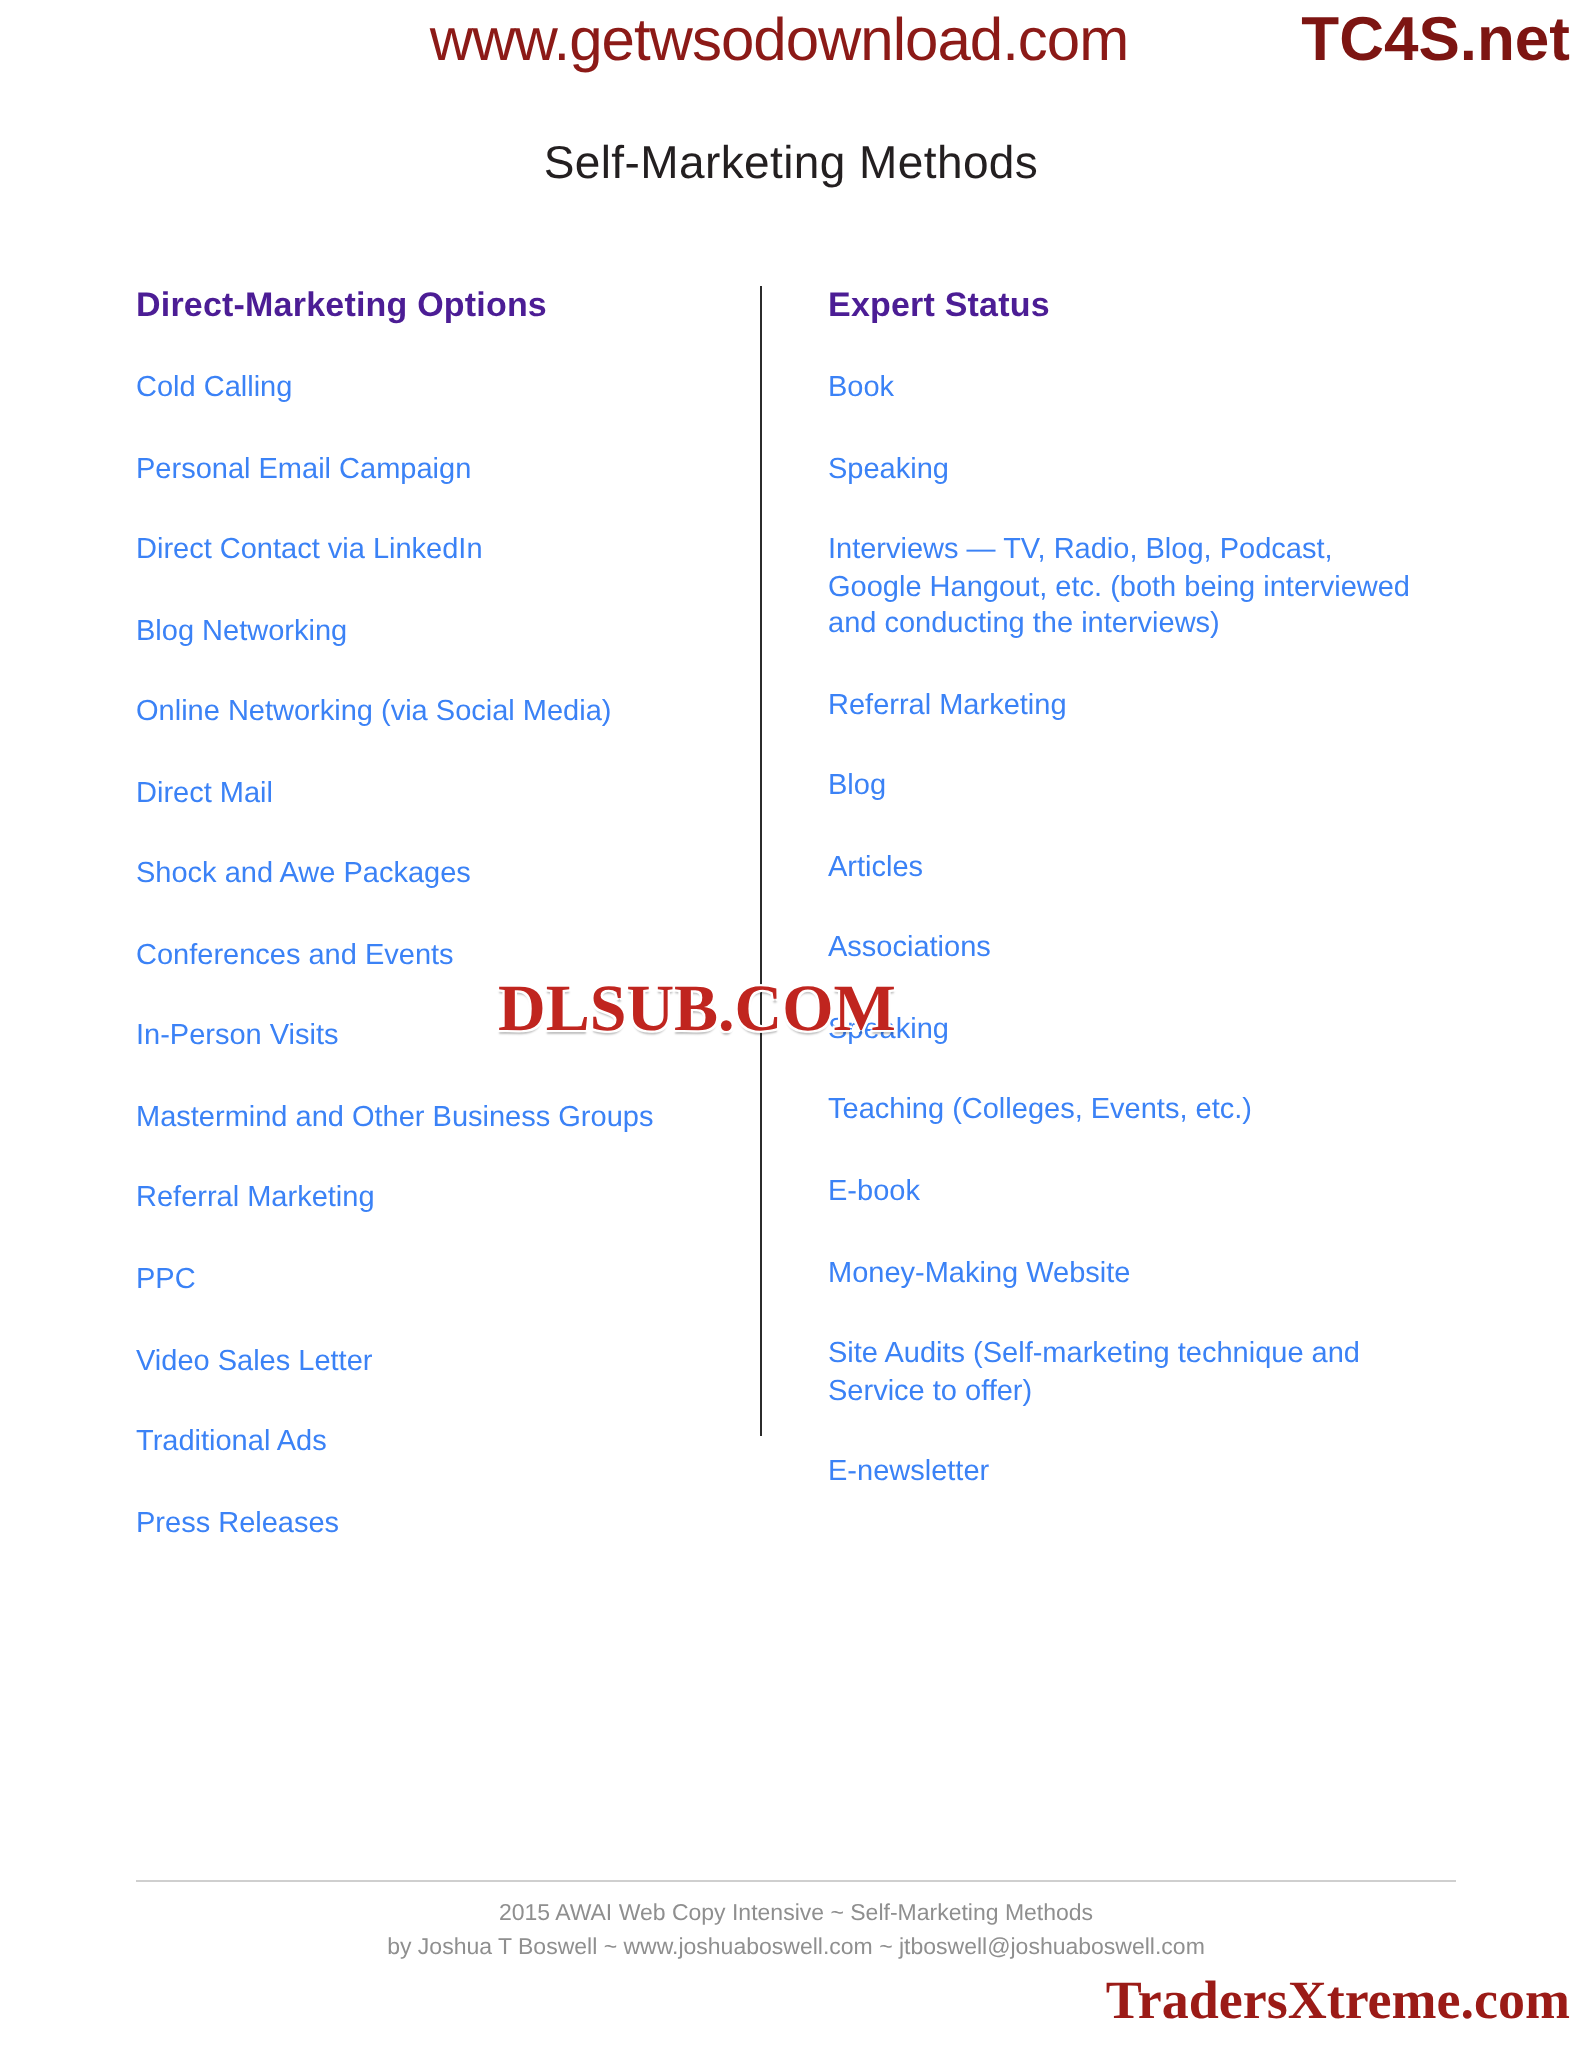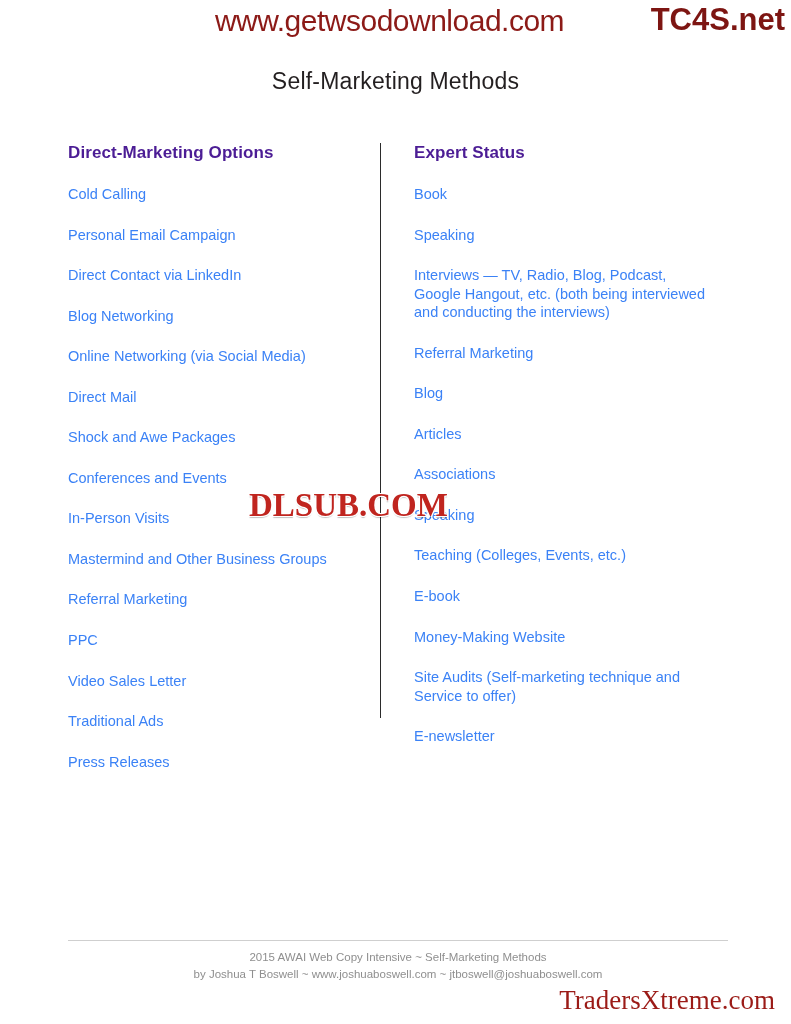--- a/index.html
+++ b/index.html
@@ -52,23 +52,23 @@
     letter-spacing: 0px;
     text-shadow:
       -1px -1px 0 #ffffff, 1px -1px 0 #ffffff,
       -1px  1px 0 #ffffff, 1px  1px 0 #ffffff,
       0 2px 1px rgba(0,0,0,0.25);
     white-space: nowrap;
   }
   .wm-bottom-right {
     position: absolute;
     bottom: 8px;
-    right: 16px;
+    right: 6px;
     font-family: "Liberation Serif", serif;
-    font-weight: normal;
+    font-weight: bold;
     font-size: 27px;
     color: #9b1b17;
     text-shadow:
       -1px -1px 0 #ffffff, 1px -1px 0 #ffffff,
       -1px  1px 0 #ffffff, 1px  1px 0 #ffffff;
     white-space: nowrap;
   }
 
   
   .page-title {

